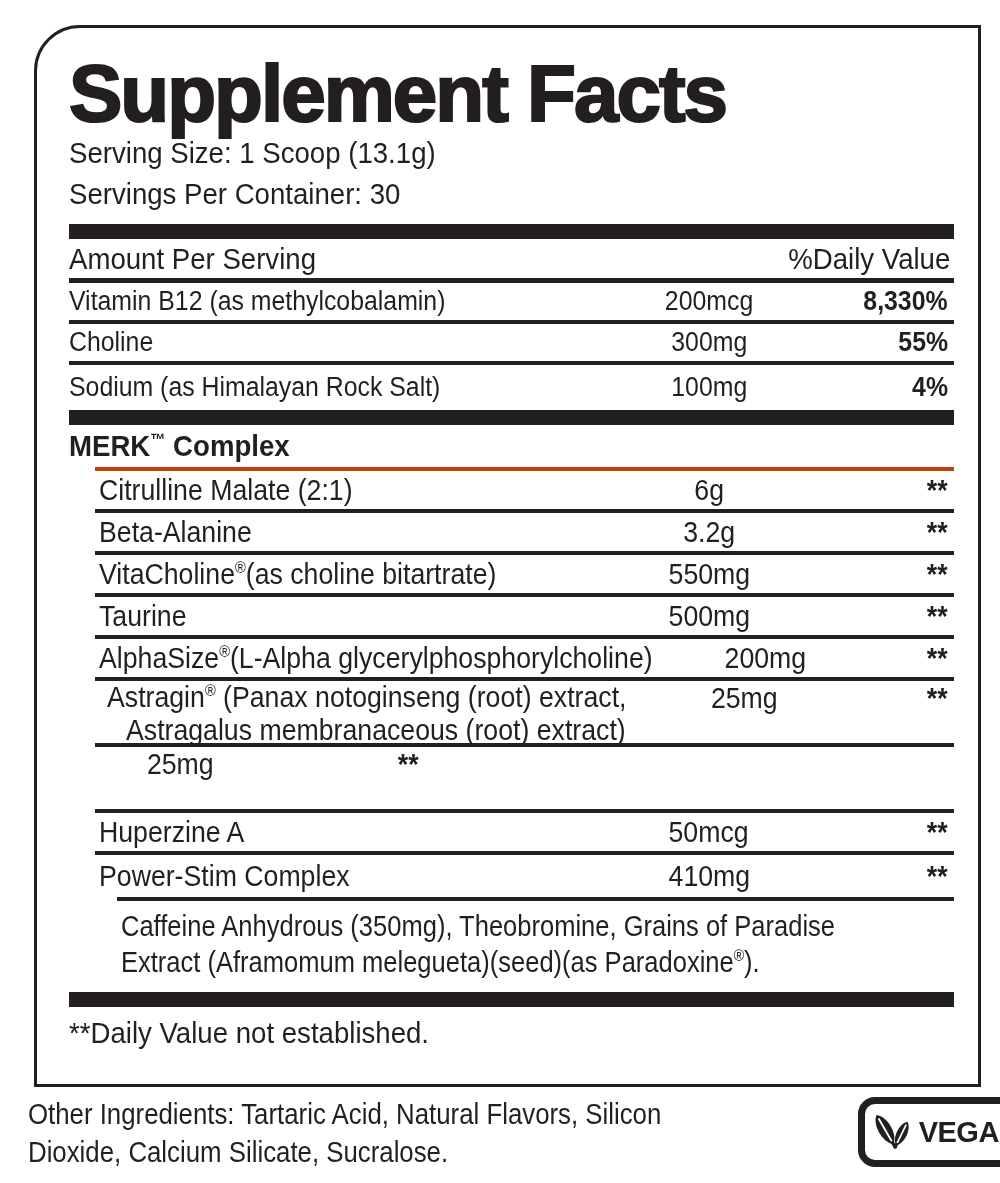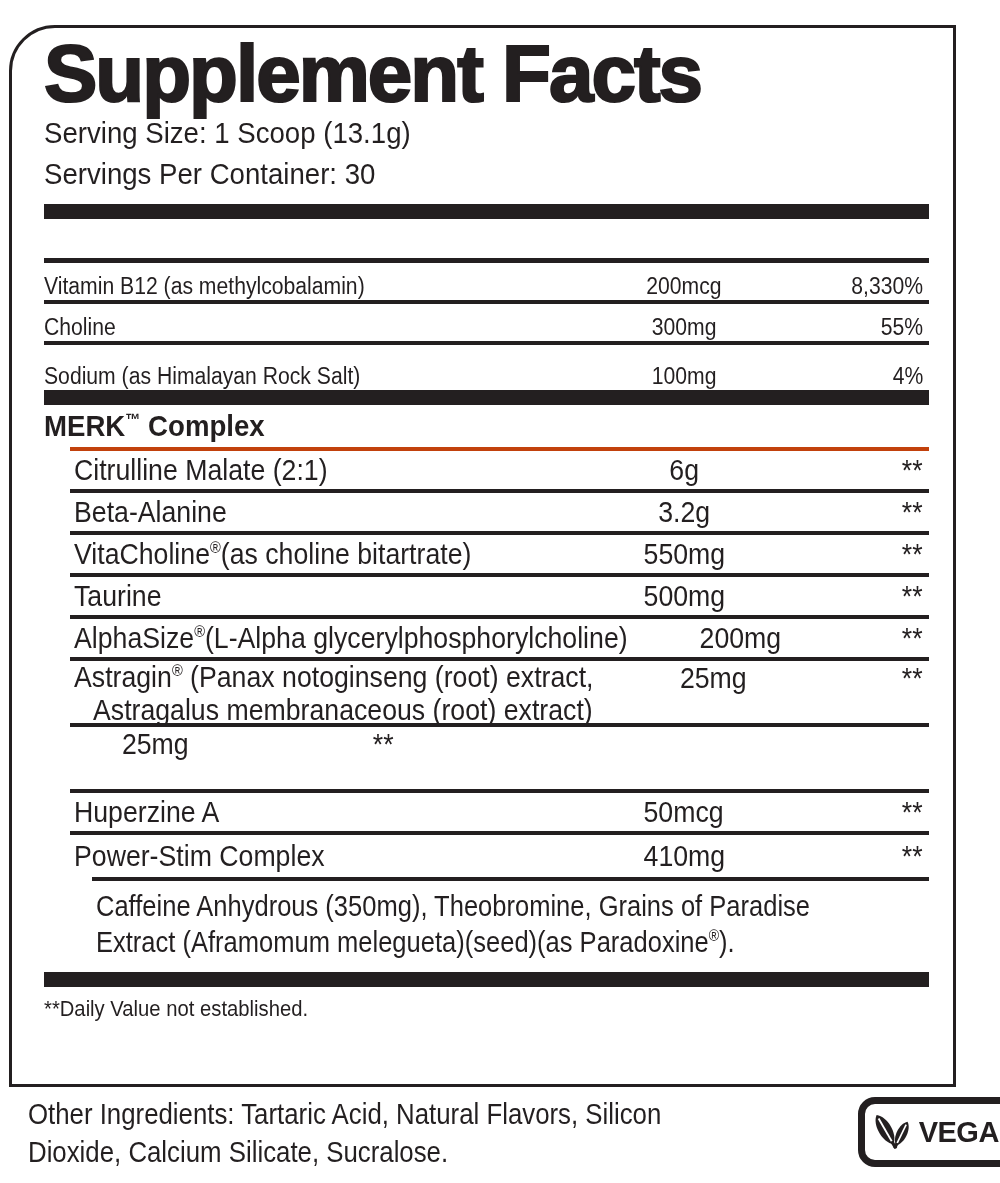--- a/index.html
+++ b/index.html
@@ -1,58 +1,58 @@
 <!DOCTYPE html>
 <html><head>
 <meta charset="utf-8">
 <style>
   * { margin:0; padding:0; box-sizing:border-box; }
   html,body { width:1000px; height:1183px; background:#ffffff; font-family:"Liberation Sans", sans-serif; color:#231f20; }
   .stage { position:relative; width:1000px; height:1183px; overflow:hidden; }
 
   
-  .panel { position:absolute; left:9px; top:25px; width:947px; height:1062px;
-           border:3px solid #231f20; border-radius:46px 0 0 0; padding:4px 24px 0 32px; }
+  .panel { position:absolute; left:34px; top:25px; width:947px; height:1062px;
+           border:3px solid #231f20; border-radius:46px 0 0 0; padding:24px 24px 0 32px; }
 
   .title { font-size:80px; line-height:76px; font-weight:bold; letter-spacing:-2px;
            -webkit-text-stroke:2.2px #231f20; margin-top:4px; white-space:nowrap; }
 
   .serving { font-size:30px; line-height:41px; }
   .cond { display:inline-block; transform:scaleX(0.92); transform-origin:0 50%; white-space:nowrap; }
   .cond.mid { transform-origin:50% 50%; }
   .cond.right { transform-origin:100% 50%; }
 
   .bar { height:15px; background:#231f20; }
   .bar.b1 { margin-top:10px; }
   .bar.b3 { margin-top:6px; }
 
   .hdr-row { display:flex; align-items:center; height:44px; border-bottom:5px solid #231f20; font-size:30px; }
   .hdr-row .left { flex:1; }
   .hdr-row .right { width:260px; text-align:right; padding-right:4px; }
 
-  .row { display:flex; align-items:flex-end; height:41px; border-bottom:4px solid #231f20; font-size:23px; }
+  .row { display:flex; align-items:center; height:41px; border-bottom:4px solid #231f20; font-size:27px; }
   .row.last { border-bottom:none; height:45px; }
   .cell.name { flex:1; overflow:visible; }
   .cell.amt { width:170px; text-align:center; }
-  .cell.dv { width:160px; text-align:right; padding-right:6px; }
+  .cell.dv { width:160px; text-align:right; padding-right:6px;font-weight:bold; }
 
   .complex-title { font-size:30px; font-weight:bold; height:42px; display:flex; align-items:center; }
   .complex-rows { margin-left:26px; border-top:4px solid #c2410c; }
   .crow { display:flex; align-items:center; height:42px; border-bottom:4px solid #231f20; font-size:29px; }
   .crow .cell.name { padding-left:4px; }
   .crow.dbl { height:66px; align-items:flex-start; }
   .crow.dbl .cell.amt, .crow.dbl .cell.dv { margin-top:1px; line-height:33px; }
   .crow.nb { border-bottom:none; }
-  .name2lines { line-height:33px; padding-top:0; }
+  .name2lines { line-height:33px; padding-top:0;margin-left:8px; }
   .name2lines .l2 { padding-left:19px; }
 
   .stim-note { margin-left:22px; border-top:4px solid #231f20; padding:7px 0 6px 4px; }
   .stim-note .wrapblock { width:840px; transform:scaleX(0.88); transform-origin:0 0; font-size:29px; line-height:36px; }
 
-  .footnote { font-size:22px; padding:9px 0 0 0; }
+  .footnote { font-size:30px; padding:9px 0 0 0; }
 
   sup { font-size:55%; vertical-align:super; line-height:0; }
 
   
   .footer { position:absolute; left:28px; top:1095px; width:946px; display:flex; align-items:flex-start; }
   .other-ing { flex:1; }
   .other-ing .wrapblock { width:830px; transform:scaleX(0.86); transform-origin:0 0; font-size:30px; line-height:38px; }
 
   .vegan-badge { width:172px; height:70px; border:7px solid #231f20; border-radius:17px;
                  display:flex; align-items:center; justify-content:center; gap:2px; background:#fff; flex:none; margin-top:2px; }
@@ -66,20 +66,22 @@
   <div class="panel">
 
     <div class="title">Supplement Facts</div>
 
     <div class="serving"><span class="cond">Serving Size: 1 Scoop (13.1g)</span></div>
     <div class="serving"><span class="cond">Servings Per Container: 30</span></div>
 
     <div class="bar b1"></div>
 
     <div class="hdr-row">
+      <div class="left"><span class="cond">Amount Per Serving</span></div>
+      <div class="right"><span class="cond right">%Daily Value</span></div>
     </div>
 
     <div class="row">
       <div class="cell name"><span class="cond">Vitamin B12 (as methylcobalamin)</span></div>
       <div class="cell amt"><span class="cond mid">200mcg</span></div>
       <div class="cell dv"><span class="cond right">8,330%</span></div>
     </div>
     <div class="row">
       <div class="cell name"><span class="cond">Choline</span></div>
       <div class="cell amt"><span class="cond mid">300mg</span></div>

